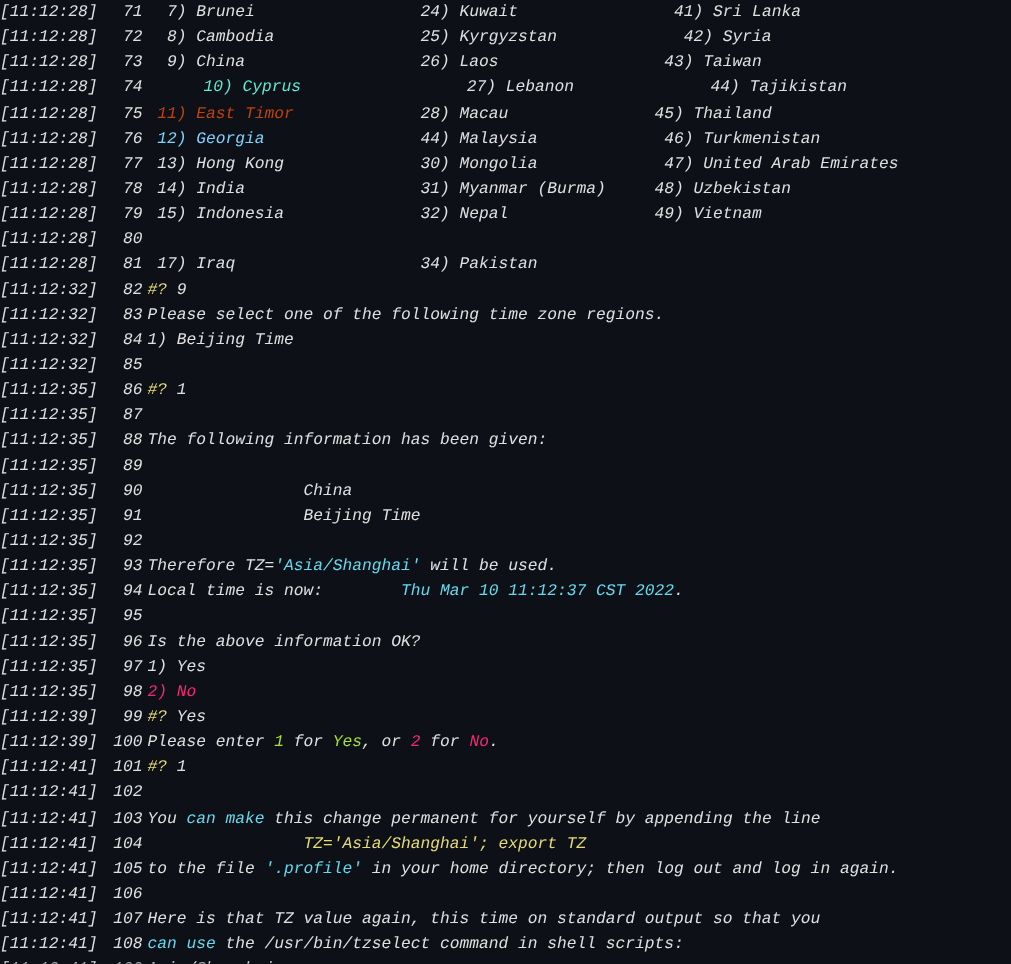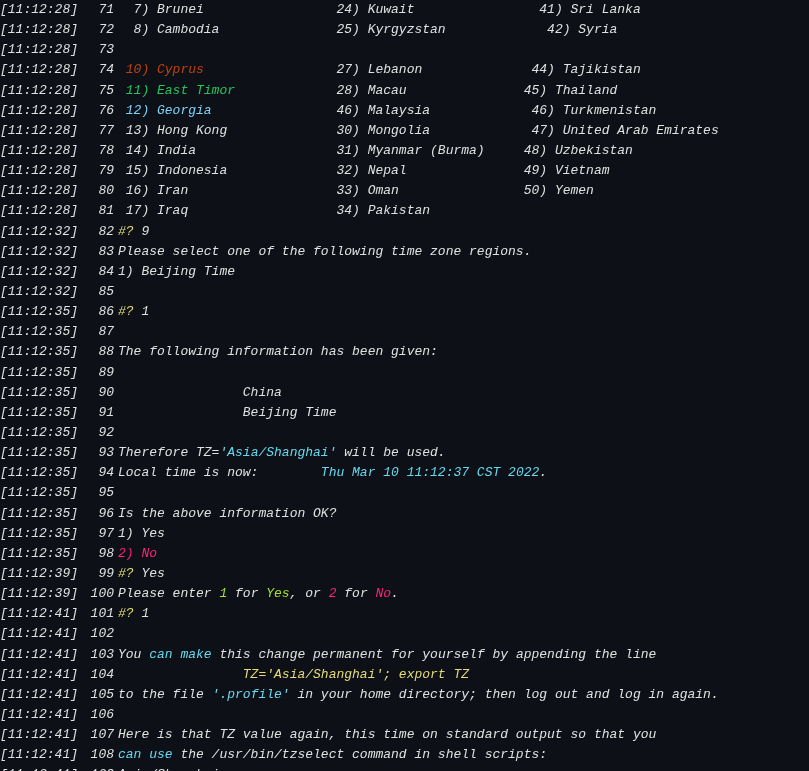--- a/index.html
+++ b/index.html
@@ -44,28 +44,28 @@
       white-space: pre;
     }
     @keyframes blink { 50% { opacity: 0; } }
   </style>
 </head>
 <body>
 
 <div class="terminal">
 <div class="line"><span class="timestamp">[11:12:28]</span><span class="linenum">71</span><span class="content"><span style="color: rgb(224, 224, 224);">  7) Brunei</span><span style="color: rgb(224, 224, 224);">                 24) Kuwait</span><span style="color: rgb(224, 224, 224);">                41) Sri Lanka</span></span></div>
     <div class="line"><span class="timestamp">[11:12:28]</span><span class="linenum">72</span><span class="content"><span style="color: rgb(224, 224, 224);">  8) Cambodia</span><span style="color: rgb(224, 224, 224);">               25) Kyrgyzstan</span><span style="color: rgb(224, 224, 224);">             42) Syria</span></span></div>
-    <div class="line"><span class="timestamp">[11:12:28]</span><span class="linenum">73</span></div>
-    <div class="line"><span class="timestamp">[11:12:28]</span><span class="linenum">74</span><span class="content"><span style="color: #c2410c;"> 10) Cyprus</span><span style="color: rgb(224, 224, 224);">                 27) Lebanon</span><span style="color: rgb(224, 224, 224);">              44) Tajikistan</span></span></div>
-    <div class="line"><span class="timestamp">[11:12:28]</span><span class="linenum">75</span><span class="content"><span style="color: #22c55e;"> 11) East Timor</span><span style="color: rgb(224, 224, 224);">             28) Macau</span><span style="color: rgb(224, 224, 224);">               45) Thailand</span></span></div>
-    <div class="line"><span class="timestamp">[11:12:28]</span><span class="linenum">76</span><span class="content"><span style="color: #7dd3fc;"> 12) Georgia</span><span style="color: rgb(224, 224, 224);">                46) Malaysia</span><span style="color: rgb(224, 224, 224);">             46) Turkmenistan</span></span></div>
+    <div class="line"><span class="timestamp">[11:12:28]</span><span class="linenum">73</span><span class="content"><span style="color: rgb(224, 224, 224);">  9) China</span><span style="color: rgb(224, 224, 224);">                  26) Laos</span><span style="color: rgb(224, 224, 224);">                 43) Taiwan</span></span></div>
+    <div class="line"><span class="timestamp">[11:12:28]</span><span class="linenum">74</span><span class="content"><span style="color: #5eead4; margin-left: 37px;"> 10) Cyprus</span><span style="color: rgb(224, 224, 224);">                 27) Lebanon</span><span style="color: rgb(224, 224, 224);">              44) Tajikistan</span></span></div>
+    <div class="line"><span class="timestamp">[11:12:28]</span><span class="linenum">75</span><span class="content"><span style="color: #c2410c;"> 11) East Timor</span><span style="color: rgb(224, 224, 224);">             28) Macau</span><span style="color: rgb(224, 224, 224);">               45) Thailand</span></span></div>
+    <div class="line"><span class="timestamp">[11:12:28]</span><span class="linenum">76</span><span class="content"><span style="color: #7dd3fc;"> 12) Georgia</span><span style="color: rgb(224, 224, 224);">                44) Malaysia</span><span style="color: rgb(224, 224, 224);">             46) Turkmenistan</span></span></div>
     <div class="line"><span class="timestamp">[11:12:28]</span><span class="linenum">77</span><span class="content"><span style="color: rgb(224, 224, 224);"> 13) Hong Kong</span><span style="color: rgb(224, 224, 224);">              30) Mongolia</span><span style="color: rgb(224, 224, 224);">             47) United Arab Emirates</span></span></div>
     <div class="line"><span class="timestamp">[11:12:28]</span><span class="linenum">78</span><span class="content"><span style="color: rgb(224, 224, 224);"> 14) India</span><span style="color: rgb(224, 224, 224);">                  31) Myanmar (Burma)</span><span style="color: rgb(224, 224, 224);">     48) Uzbekistan</span></span></div>
     <div class="line"><span class="timestamp">[11:12:28]</span><span class="linenum">79</span><span class="content"><span style="color: rgb(224, 224, 224);"> 15) Indonesia</span><span style="color: rgb(224, 224, 224);">              32) Nepal</span><span style="color: rgb(224, 224, 224);">               49) Vietnam</span></span></div>
-    <div class="line"><span class="timestamp">[11:12:28]</span><span class="linenum">80</span><span class="content"><span style="color: rgb(224, 224, 224);"> 16) Iran</span><span style="color: rgb(224, 224, 224);">                   33) Oman</span><span style="color: rgb(224, 224, 224);">                50) Yemen</span></span></div>
+    <div class="line"><span class="timestamp">[11:12:28]</span><span class="linenum">80</span></div>
     <div class="line"><span class="timestamp">[11:12:28]</span><span class="linenum">81</span><span class="content"><span style="color: rgb(224, 224, 224);"> 17) Iraq</span><span style="color: rgb(224, 224, 224);">                   34) Pakistan</span></span></div>
     <div class="line"><span class="timestamp">[11:12:32]</span><span class="linenum">82</span><span class="content"><span style="color: rgb(230, 219, 116);">#? </span><span style="color: rgb(224, 224, 224);">9</span></span></div>
     <div class="line"><span class="timestamp">[11:12:32]</span><span class="linenum">83</span><span class="content"><span style="color: rgb(224, 224, 224);">Please select one of the following time zone regions.</span></span></div>
     <div class="line"><span class="timestamp">[11:12:32]</span><span class="linenum">84</span><span class="content"><span style="color: rgb(224, 224, 224);">1) Beijing Time</span></span></div>
     <div class="line"><span class="timestamp">[11:12:32]</span><span class="linenum">85</span></div>
     <div class="line"><span class="timestamp">[11:12:35]</span><span class="linenum">86</span><span class="content"><span style="color: rgb(230, 219, 116);">#? </span><span style="color: rgb(224, 224, 224);">1</span></span></div>
     <div class="line"><span class="timestamp">[11:12:35]</span><span class="linenum">87</span><span class="content"></span></div>
     <div class="line"><span class="timestamp">[11:12:35]</span><span class="linenum">88</span><span class="content"><span style="color: rgb(224, 224, 224);">The following information has been given:</span></span></div>
     <div class="line"><span class="timestamp">[11:12:35]</span><span class="linenum">89</span><span class="content"></span></div>
     <div class="line"><span class="timestamp">[11:12:35]</span><span class="linenum">90</span><span class="content"><span style="color: rgb(224, 224, 224);">                China</span></span></div>

